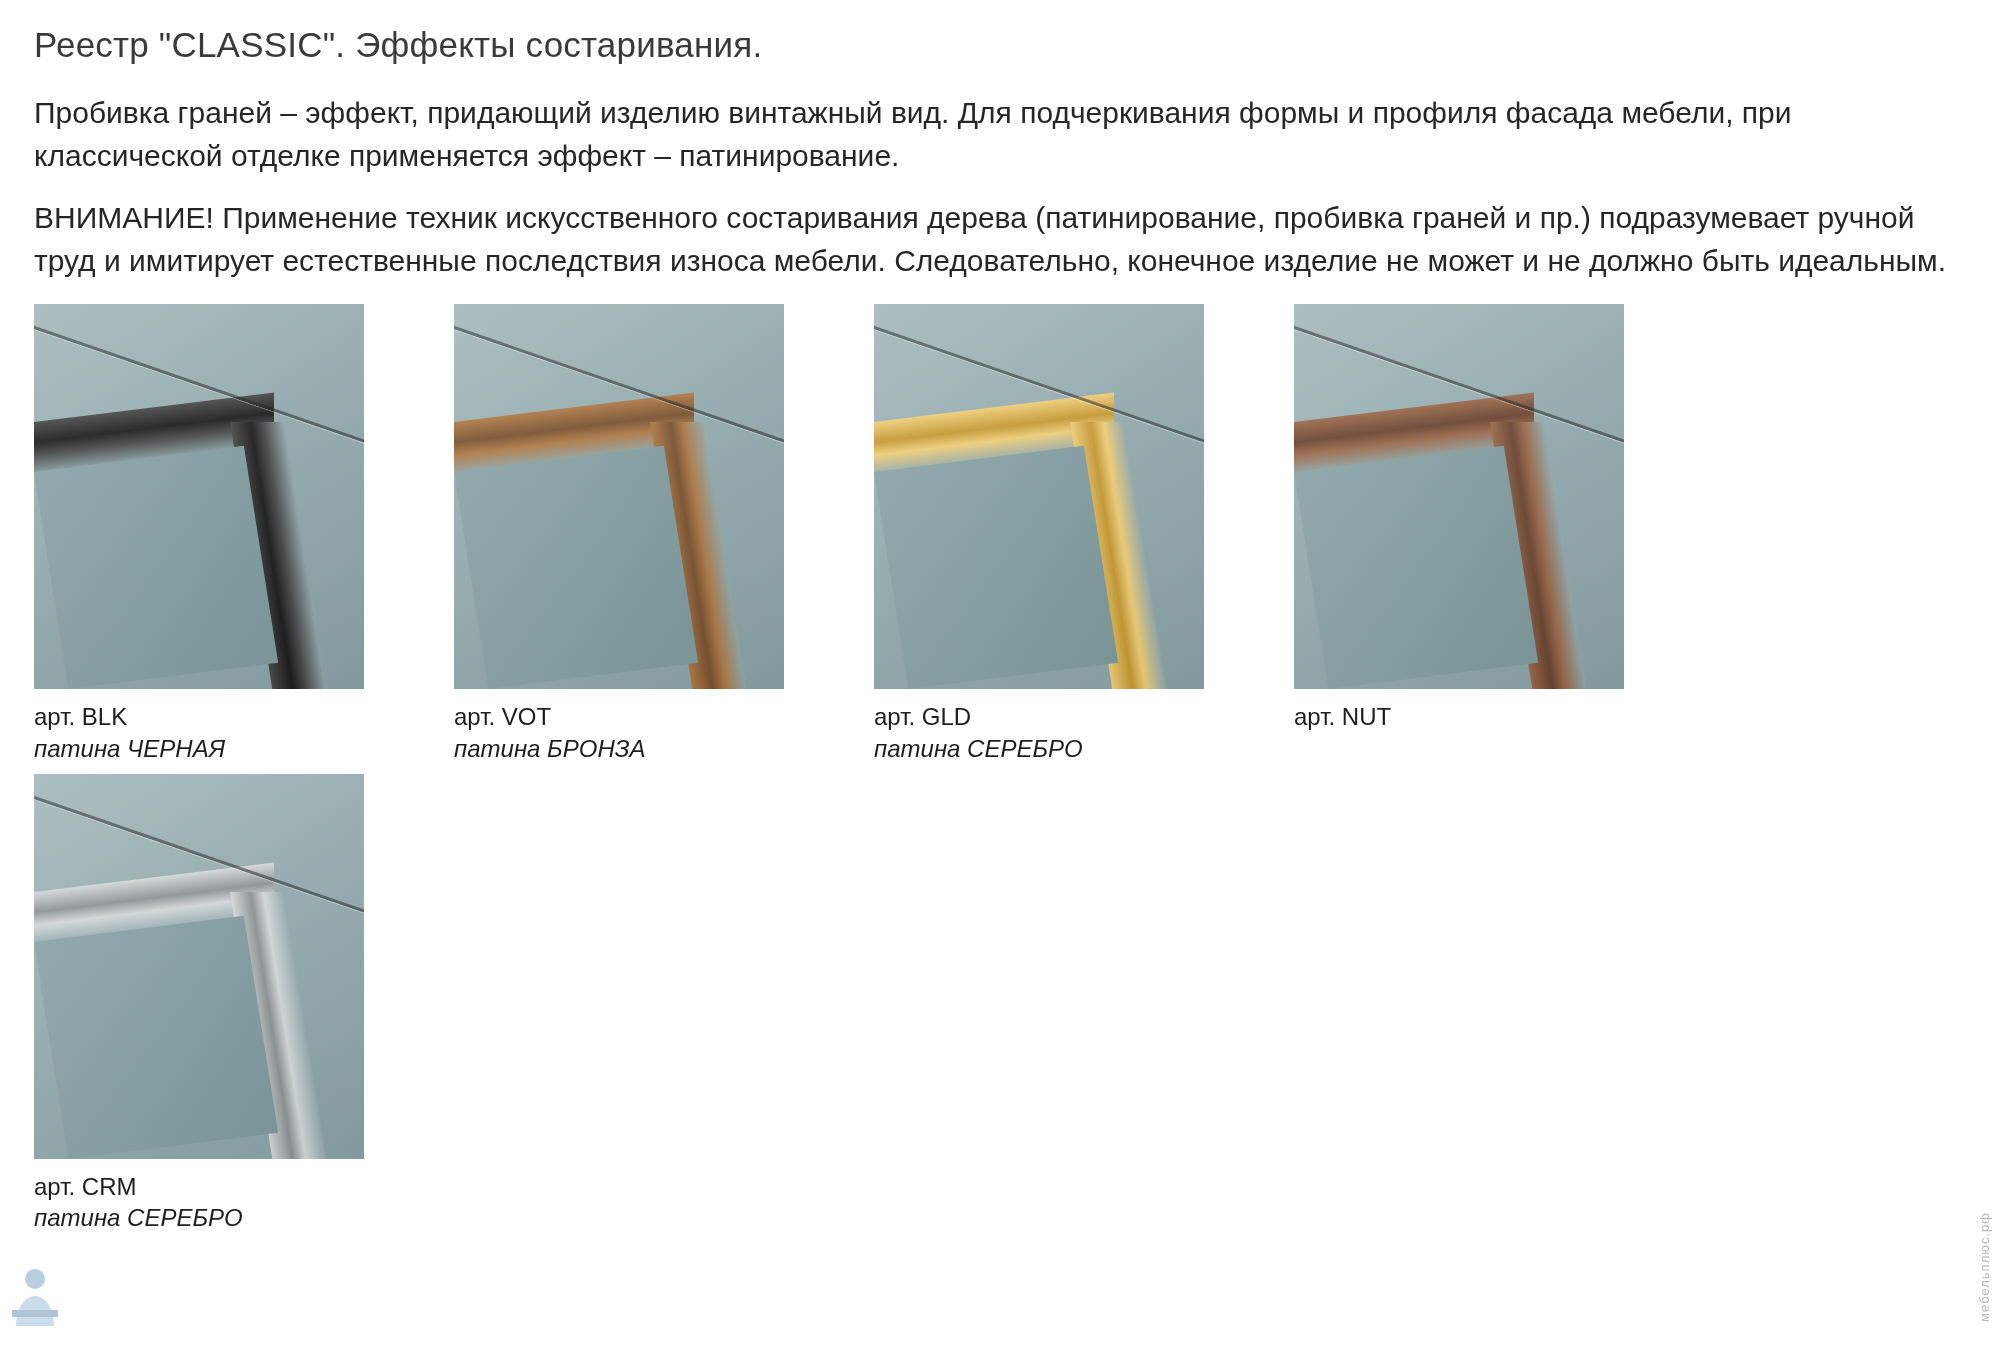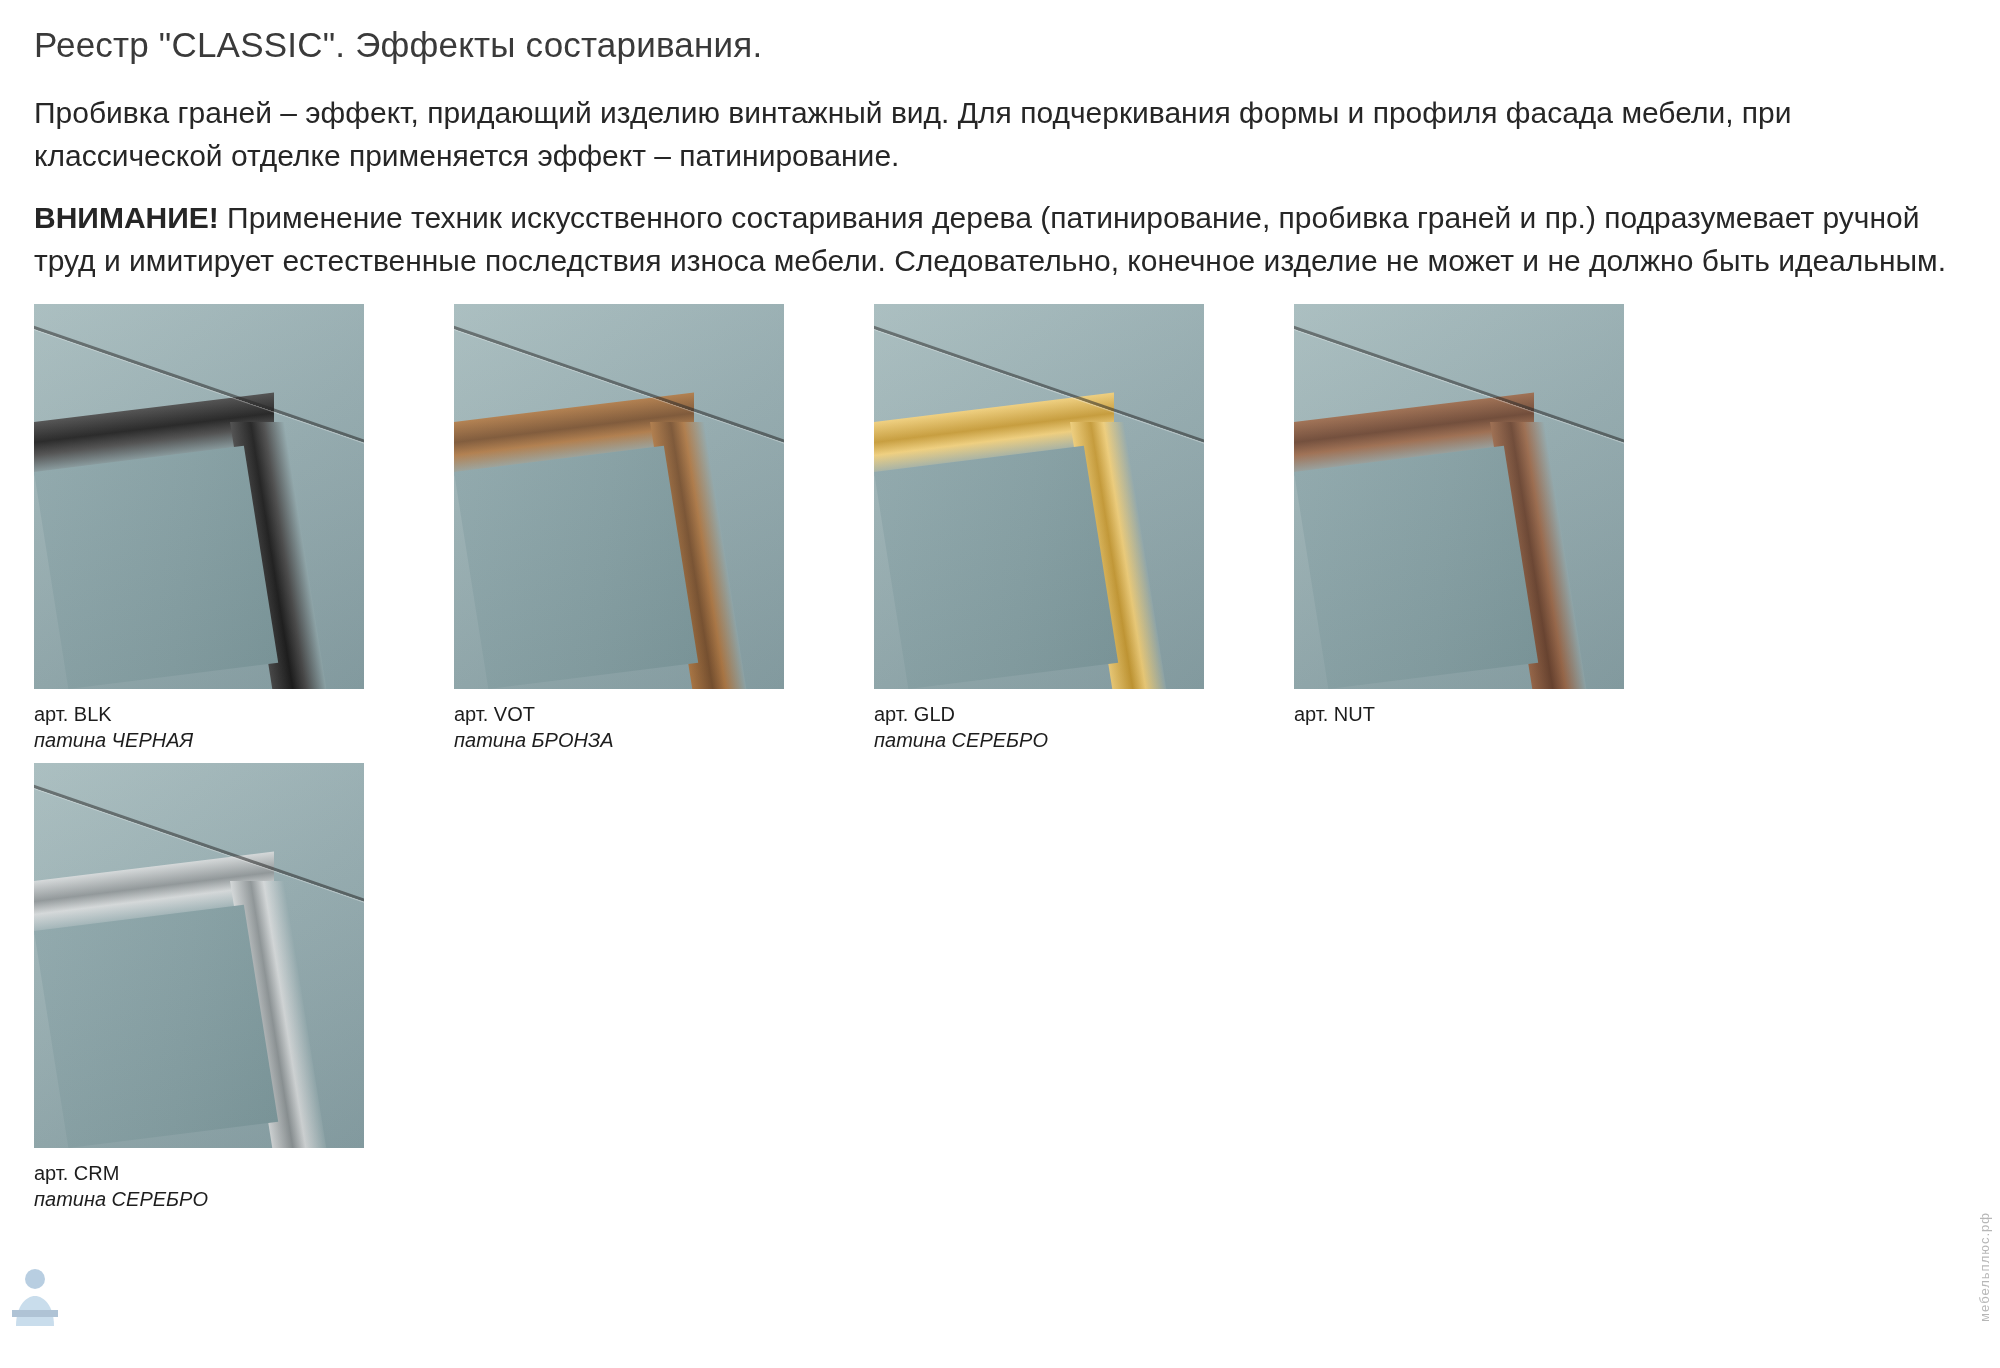--- a/index.html
+++ b/index.html
@@ -31,21 +31,21 @@
     line-height: 1.2;
   }
   .para {
     font-size: 30px;
     line-height: 1.42;
     color: #262626;
     margin: 0 0 20px 0;
     max-width: 1930px;
   }
   .para .strong {
-    font-weight: 700;
+    font-weight: 400;
   }
   .grid {
     margin-top: 22px;
     display: grid;
     grid-template-columns: repeat(4, 420px);
     column-gap: 0;
     row-gap: 10px;
   }
   .cell {
     width: 420px;
@@ -108,21 +108,21 @@
     position: absolute;
     left: 0;
     top: 0;
     right: 0;
     bottom: 0;
     pointer-events: none;
     background: linear-gradient(160deg, rgba(255,255,255,0.10) 0%, rgba(0,0,0,0.06) 100%);
   }
   .caption {
     margin-top: 12px;
-    font-size: 20px;
+    font-size: 24px;
     line-height: 1.30;
     color: #1d1d1d;
   }
   .caption .line2 { display: block; font-style: italic; }
 
   
   .wm-figure {
     position: absolute;
     left: 8px;
     bottom: 40px;

